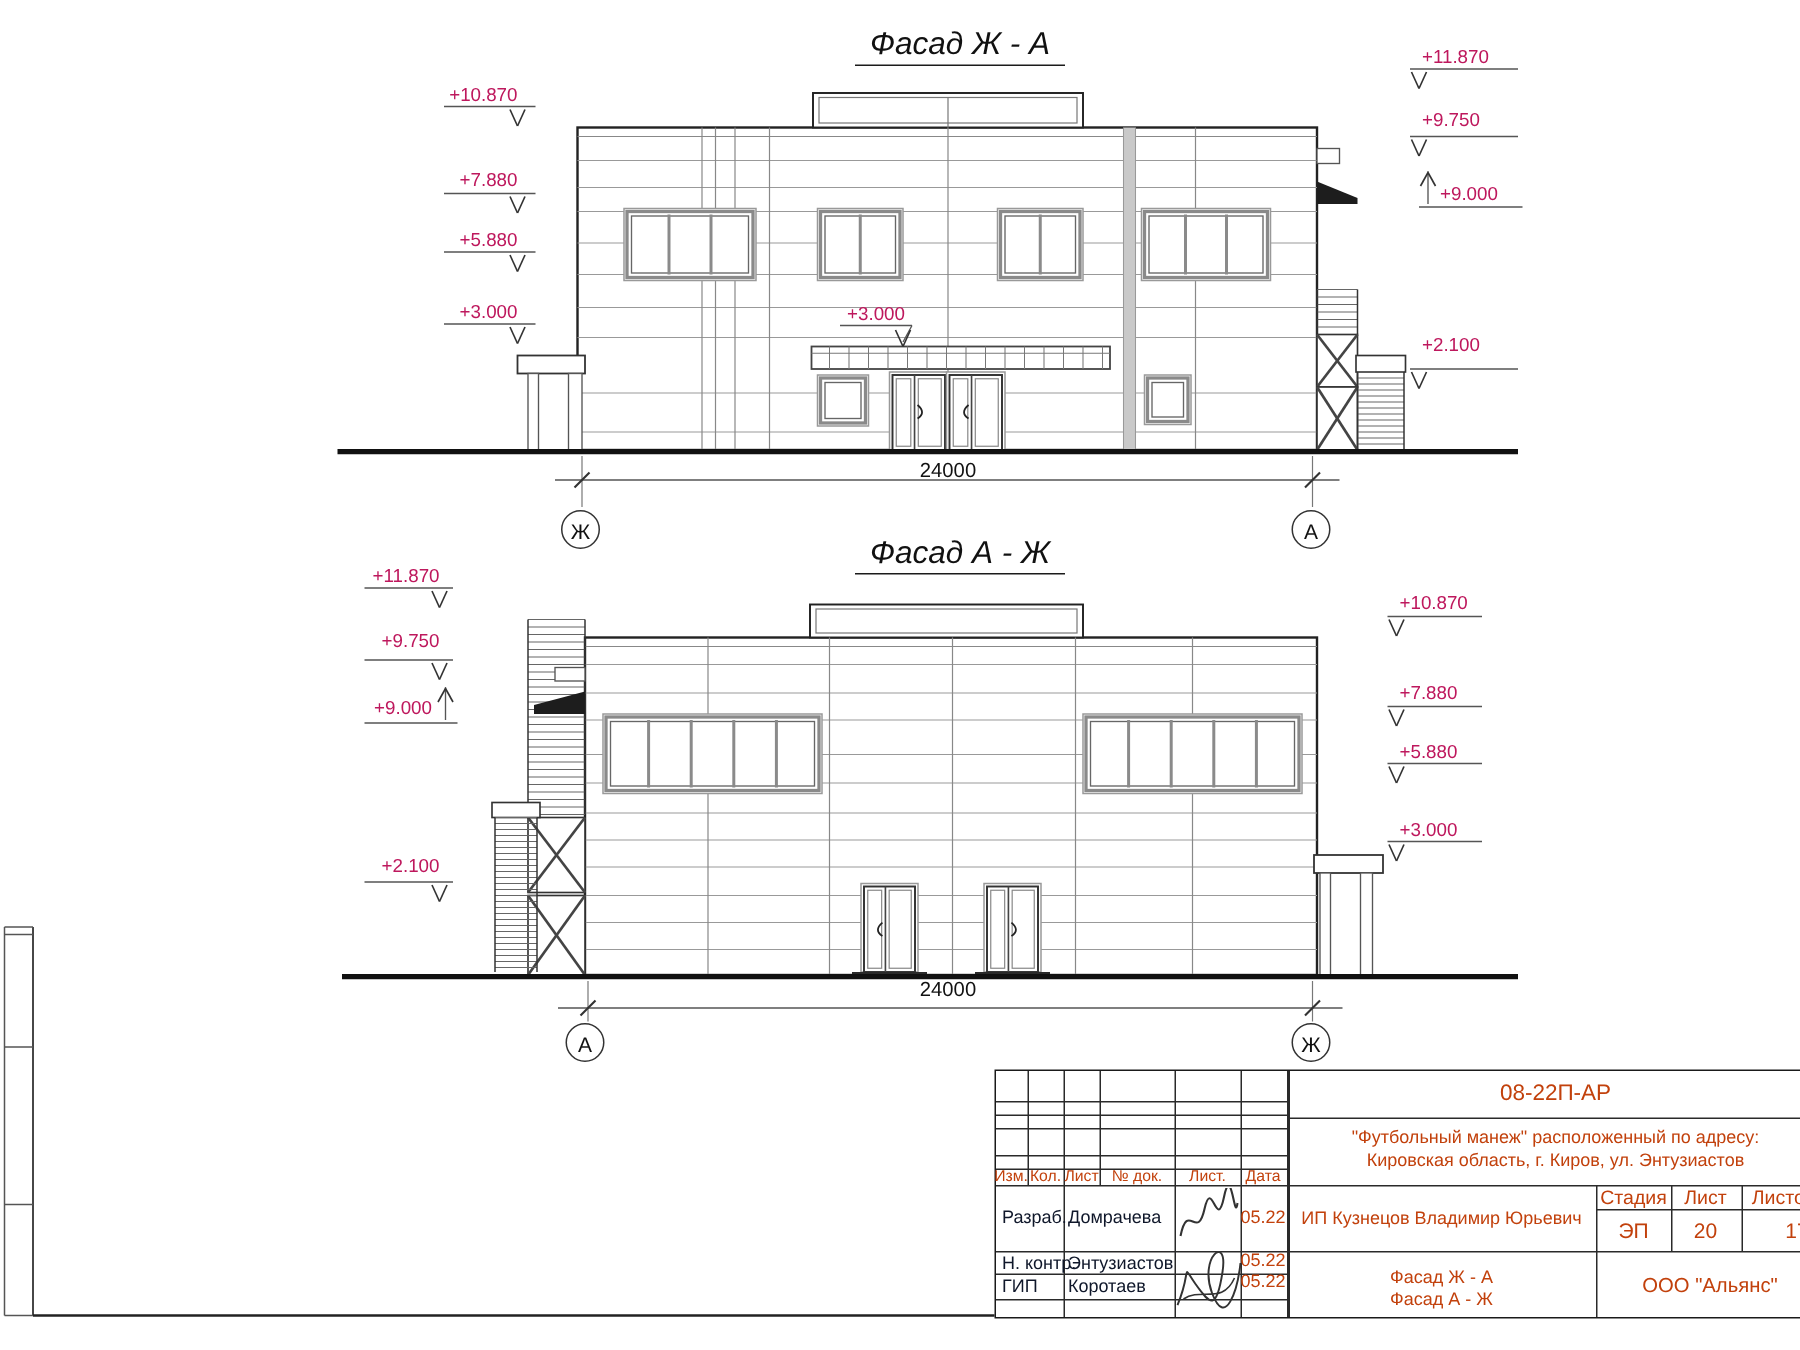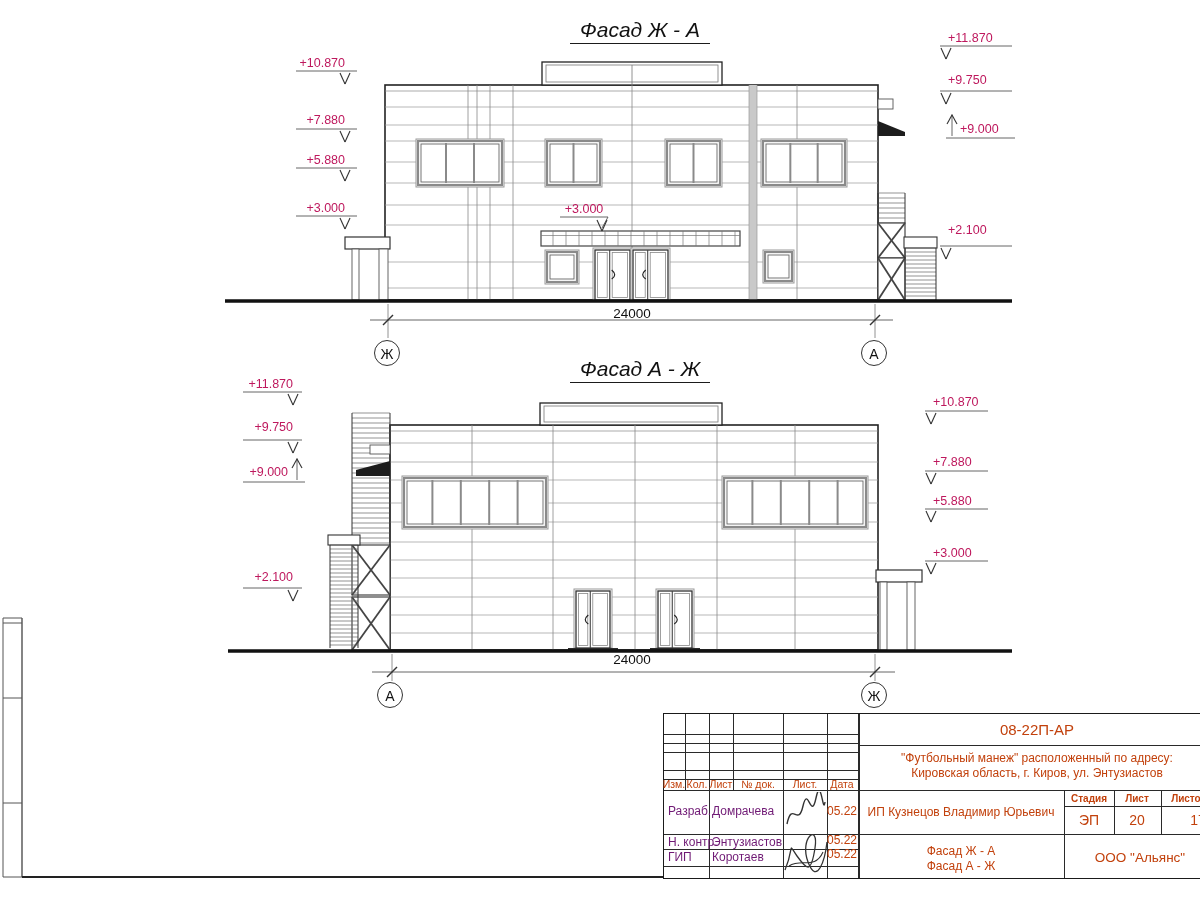--- a/index.html
+++ b/index.html
@@ -13,22 +13,22 @@
   .mk.l{text-align:left;width:70px;}
   .mk.c{text-align:center;width:80px;}
   .dim{position:absolute;left:572px;width:120px;text-align:center;font-size:13.5px;color:#111;}
   .bubble{position:absolute;width:26px;height:26px;border:1.3px solid #333;border-radius:50%;
           text-align:center;line-height:26px;font-size:14px;color:#111;background:#fff;box-sizing:border-box;}
   
   #tb{position:absolute;left:663px;top:713px;width:552px;height:164px;border:1.8px solid #1a1a1a;background:#fff;}
   .vl{position:absolute;width:1px;background:#2a2a2a;}
   .hl{position:absolute;height:1px;background:#2a2a2a;}
   .tb-t{position:absolute;transform:translate(-50%,-50%);font-size:12px;color:#c2410c;white-space:nowrap;}
-  .tb-l{position:absolute;transform:translate(0,-50%);font-size:12px;color:#701a75;white-space:nowrap;}
-  .f10{font-size:10.5px;} .f11{font-size:10px;font-weight:bold;} .f13{font-size:13.5px;} .f14{font-size:14px;} .f15{font-size:15px;}
+  .tb-l{position:absolute;transform:translate(0,-50%);font-size:12px;color:#0f172a;white-space:nowrap;}
+  .f10{font-size:10.5px;} .f11{font-size:13px;} .f13{font-size:13.5px;} .f14{font-size:14px;} .f15{font-size:15px;}
   .sig{position:absolute;}
 </style>
 </head>
 <body>
 
 <div class="sheet">
 
   <svg id="lw" width="1200" height="900">
       <rect x="385" y="85" width="493" height="215" stroke="#222" stroke-width="1.6" fill="none"></rect>
       <line x1="385" y1="91" x2="878" y2="91" stroke="#888" stroke-width="0.7"></line>

